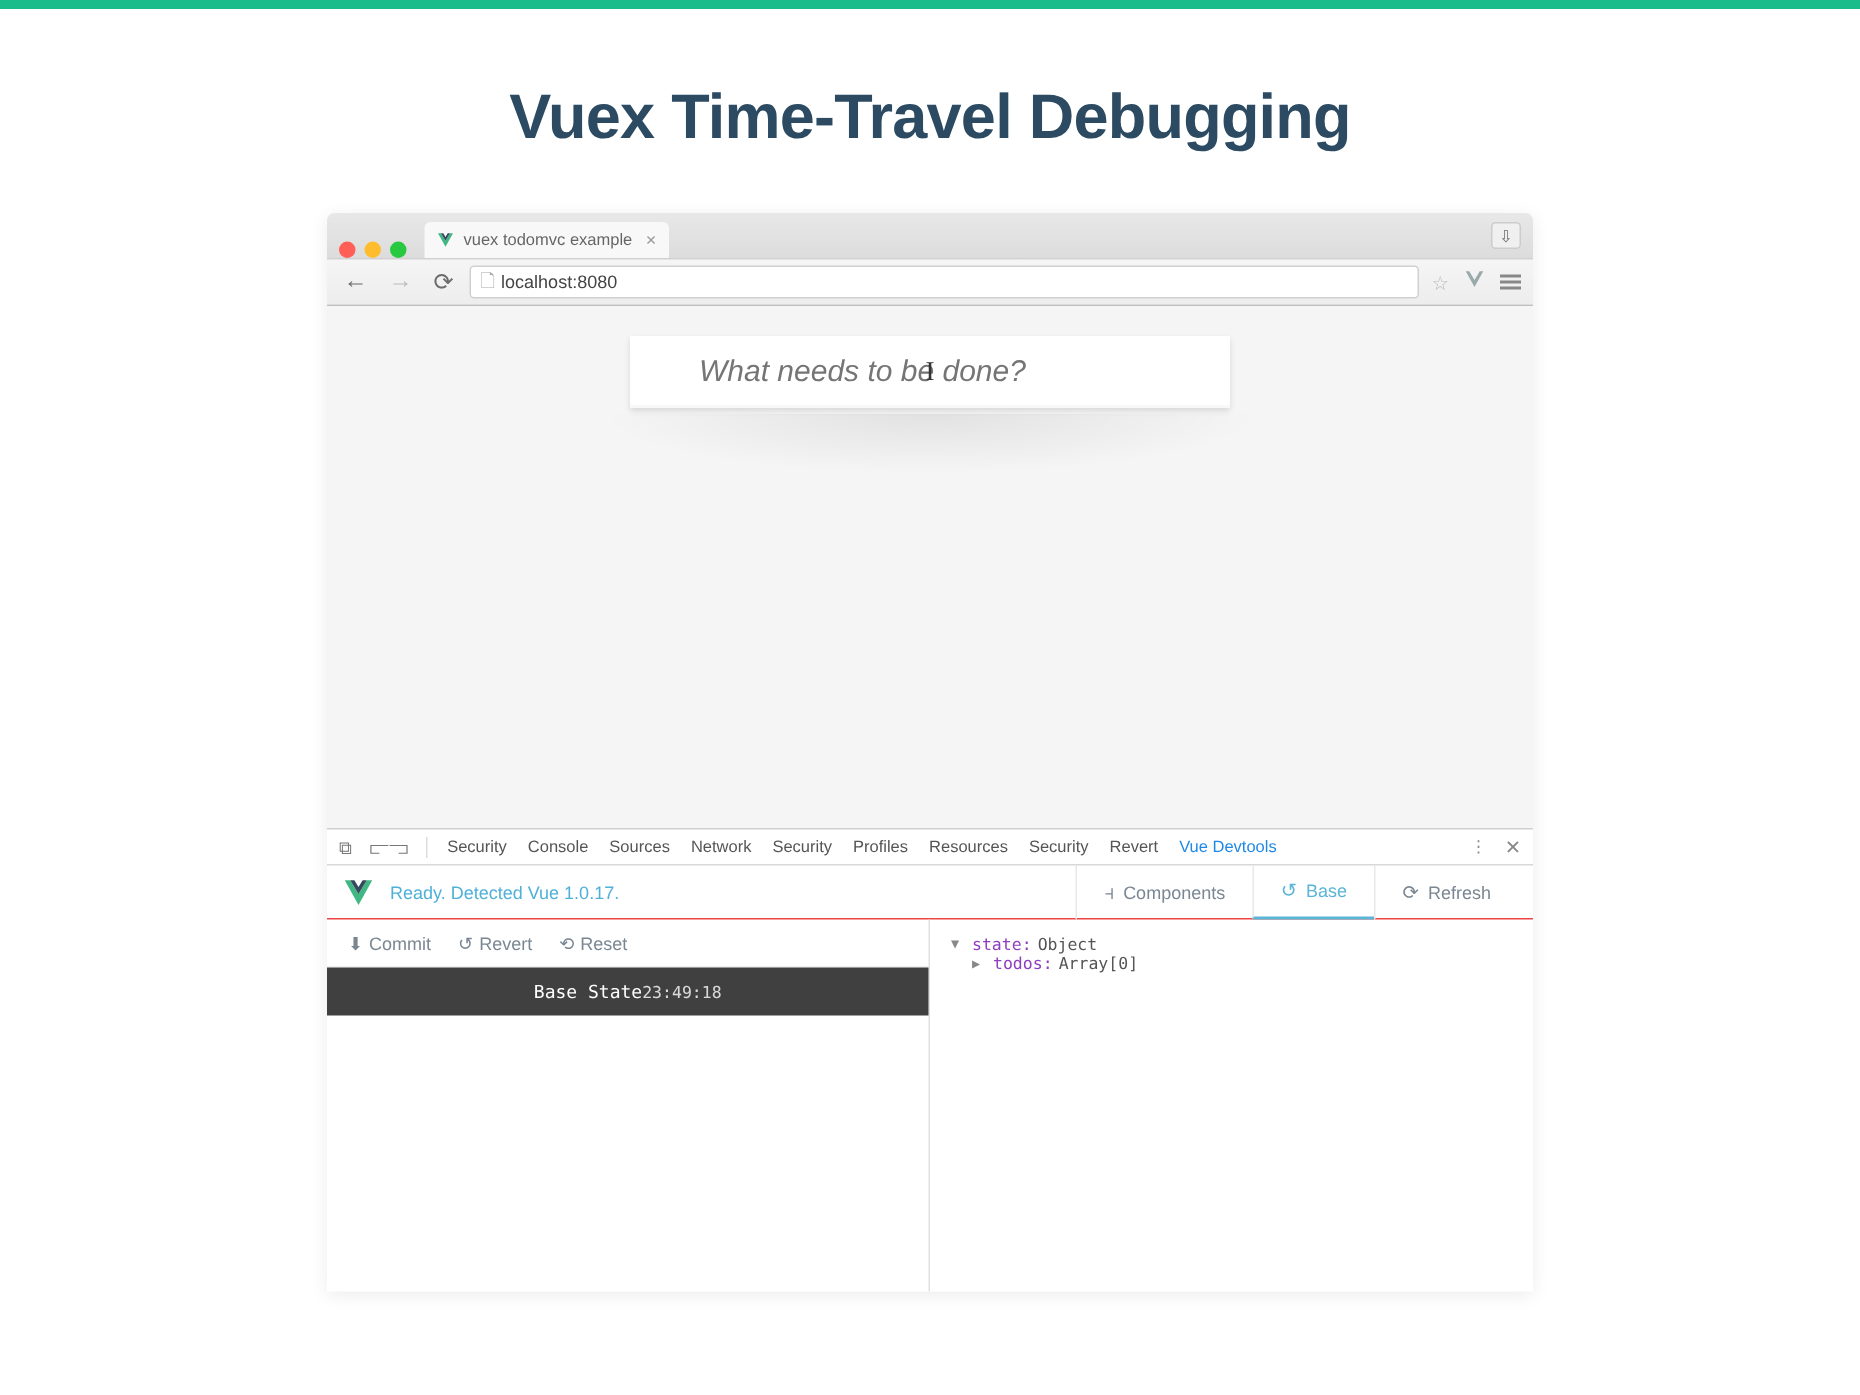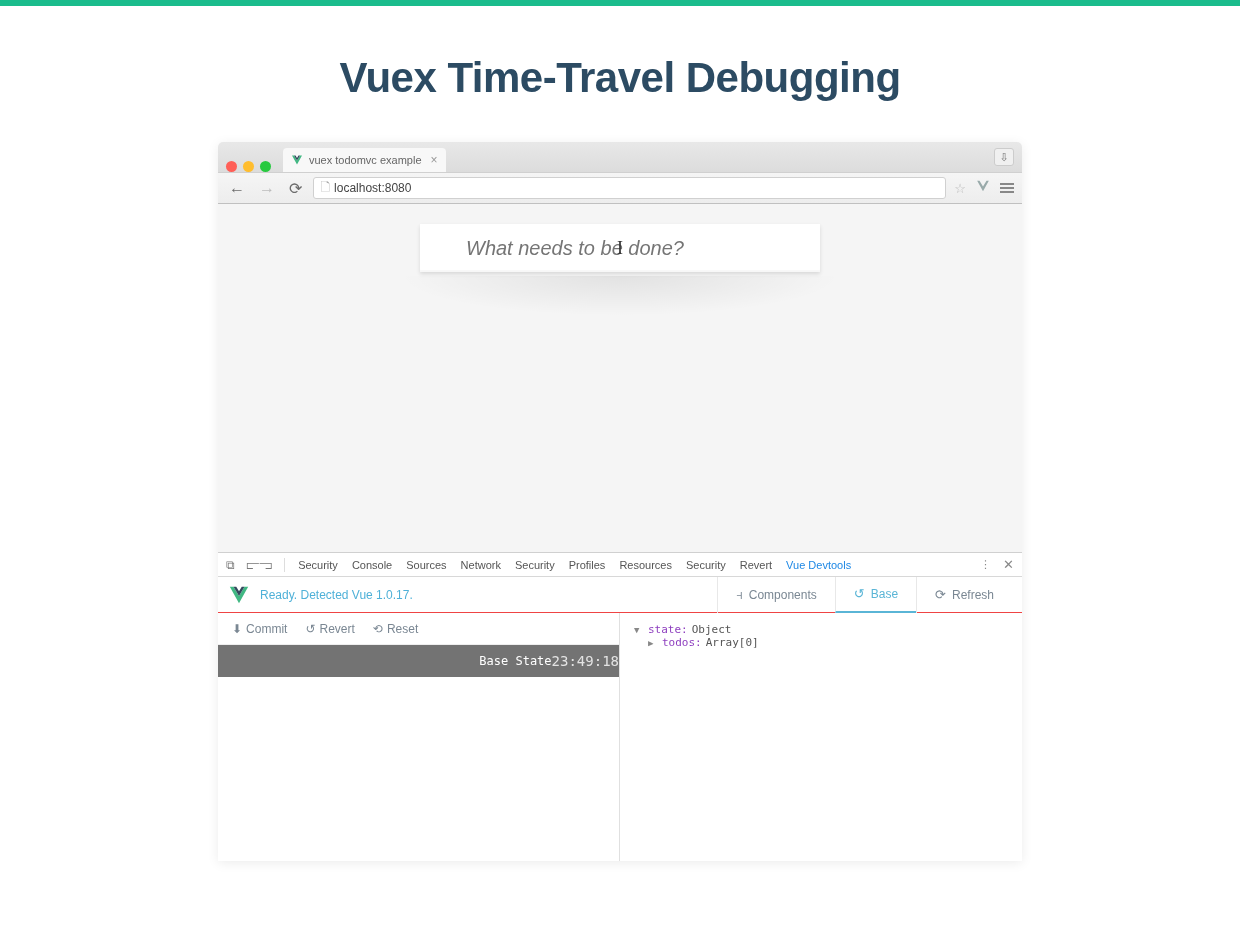--- a/index.html
+++ b/index.html
@@ -162,30 +162,30 @@
     .vuex-panel { display: flex; height: 248px; }
     .vuex-left { width: 402px; border-right: 1px solid #e0e0e0; display: flex; flex-direction: column; }
     .vuex-toolbar {
       height: 32px; display: flex; align-items: center;
       gap: 18px; padding: 0 14px;
       font-size: 12px; color: #7a8793;
       border-bottom: 1px solid #eee;
     }
     .vuex-toolbar .tbtn { display: flex; align-items: center; gap: 4px; cursor: pointer; }
     .base-state {
-      background: #737373;
+      background: #404040;
       color: #fff;
       height: 32px;
       display: flex; align-items: center;
-      padding: 0 0;
+      padding: 0 30px;
       font-family: Menlo, monospace;
       font-size: 12px;
-      justify-content: flex-end;
-    }
-    .base-state .ts { opacity: 0.8; font-size: 14px; }
+      justify-content: center;
+    }
+    .base-state .ts { opacity: 0.8; font-size: 11px; }
     .vuex-right {
       flex: 1; padding: 10px 14px;
       font-family: Menlo, monospace;
       font-size: 11px; color: #555;
     }
     .state-line { display: flex; align-items: center; gap: 4px; }
     .state-line .arrow { color: #888; font-size: 9px; width: 10px; }
     .state-line.indent { padding-left: 14px; }
     .state-key { color: #8e3fbf; }
     .state-val { color: #555; }

